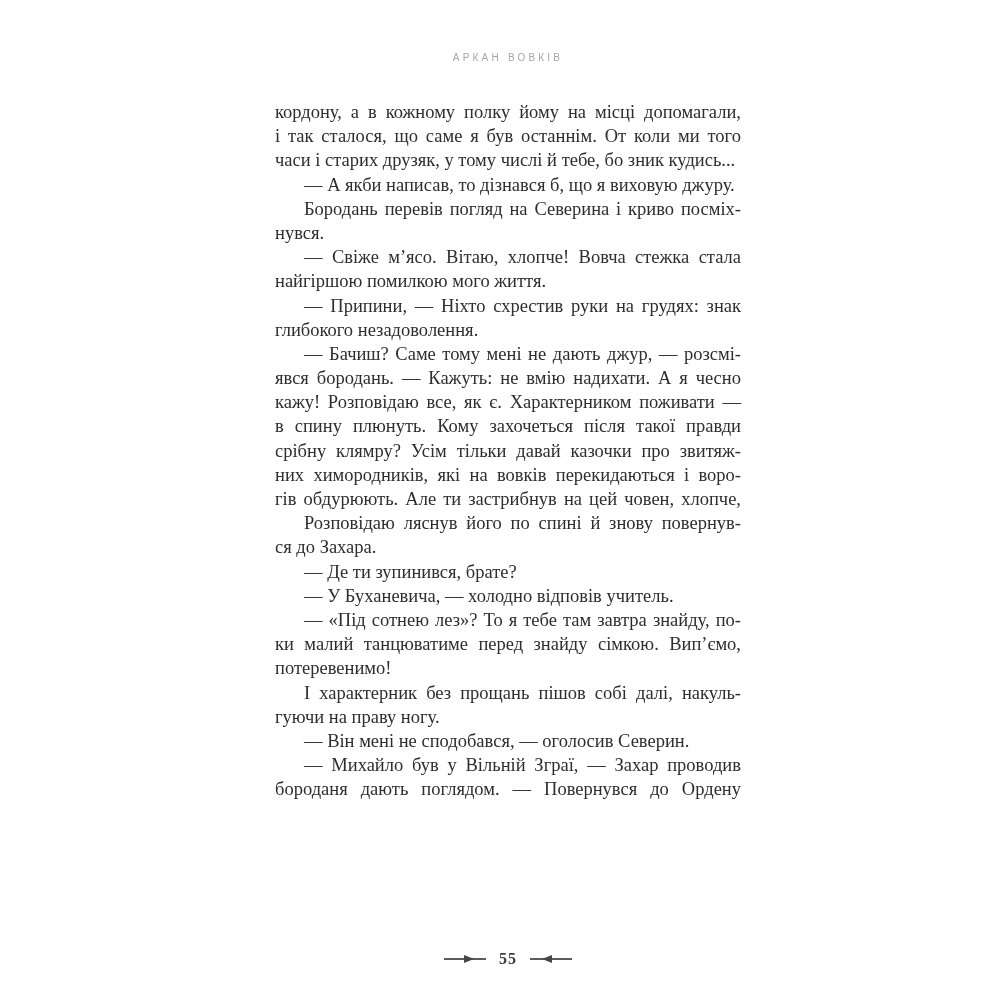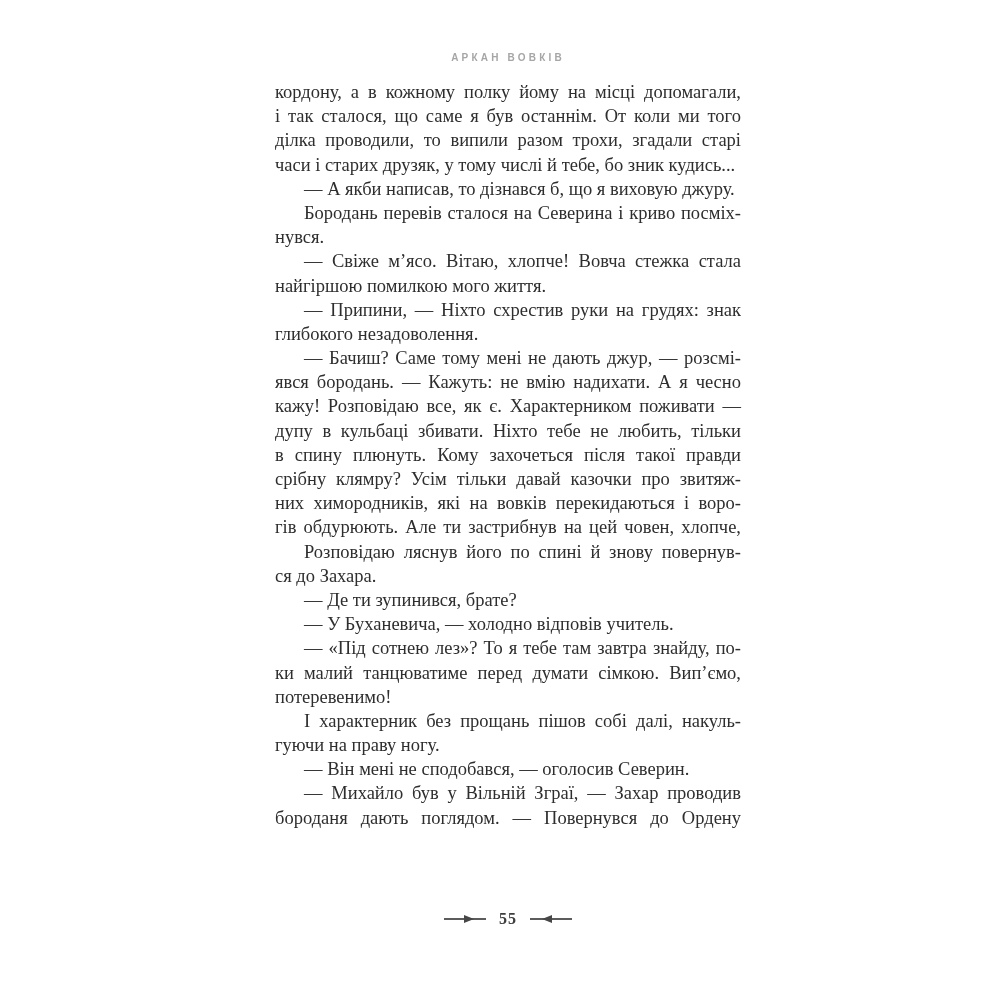--- a/index.html
+++ b/index.html
@@ -14,48 +14,48 @@
     overflow: hidden;
   }
   .running-header {
     position: absolute;
     top: 52px;
     left: 275px;
     width: 466px;
     text-align: center;
     font-family: "Liberation Sans", "DejaVu Sans", sans-serif;
     font-size: 10px;
-    font-weight: 700;
+    font-weight: 400;
     letter-spacing: 3.2px;
     text-transform: uppercase;
     color: #a6a6a6;
   }
   .text-block {
     position: absolute;
-    top: 80px;
+    top: 100px;
     left: 275px;
     width: 466px;
   }
   .line {
     font-size: 18.5px;
     line-height: 24.2px;
     height: 24.2px;
     white-space: nowrap;
     text-align: left;
     color: #2e2e2e;
   }
   .line.j {
     white-space: normal;
     text-align: justify;
     text-align-last: justify;
   }
   .line.indent { text-indent: 29px; }
   .footer {
     position: absolute;
-    top: 906px;
+    top: 946px;
     left: 275px;
     width: 466px;
     height: 26px;
     display: flex;
     align-items: center;
     justify-content: center;
     gap: 13px;
   }
   .page-number {
     font-family: "Liberation Serif", "DejaVu Serif", serif;
@@ -97,43 +97,41 @@
 </head>
 <body>
 
 <div class="page">
 
   <div class="running-header">Аркан вовків</div>
 
   <div class="text-block">
       <div class="line j">кордону, а в кожному полку йому на місці допомагали,</div>
       <div class="line j">і так сталося, що саме я був останнім. От коли ми того</div>
-      <div class="line j">ділка проводили, то випили разом трохи, згадали старі</div>
       <div class="line">часи і старих друзяк, у тому числі й тебе, бо зник кудись...</div>
       <div class="line indent">— А якби написав, то дізнався б, що я виховую джуру.</div>
-      <div class="line indent j">Бородань перевів сталося на Северина і криво посміх-</div>
+      <div class="line indent j">Бородань перевів погляд на Северина і криво посміх-</div>
       <div class="line">нувся.</div>
       <div class="line indent j">— Свіже м’ясо. Вітаю, хлопче! Вовча стежка стала</div>
       <div class="line">найгіршою помилкою мого життя.</div>
       <div class="line indent j">— Припини, — Ніхто схрестив руки на грудях: знак</div>
       <div class="line">глибокого незадоволення.</div>
       <div class="line indent j">— Бачиш? Саме тому мені не дають джур, — розсмі-</div>
       <div class="line j">явся бородань. — Кажуть: не вмію надихати. А я чесно</div>
       <div class="line j">кажу! Розповідаю все, як є. Характерником поживати —</div>
-      <div class="line j">дупу в кульбаці збивати. Ніхто тебе не любить, тільки</div>
       <div class="line j">в спину плюнуть. Кому захочеться після такої правди</div>
       <div class="line j">срібну клямру? Усім тільки давай казочки про звитяж-</div>
       <div class="line j">них химородників, які на вовків перекидаються і воро-</div>
       <div class="line j">гів обдурюють. Але ти застрибнув на цей човен, хлопче,</div>
       <div class="line indent j">Розповідаю ляснув його по спині й знову повернув-</div>
       <div class="line">ся до Захара.</div>
       <div class="line indent">— Де ти зупинився, брате?</div>
       <div class="line indent">— У Буханевича, — холодно відповів учитель.</div>
       <div class="line indent j">— «Під сотнею лез»? То я тебе там завтра знайду, по-</div>
-      <div class="line j">ки малий танцюватиме перед думати сімкою. Вип’ємо,</div>
+      <div class="line j">ки малий танцюватиме перед знайду сімкою. Вип’ємо,</div>
       <div class="line">потеревенимо!</div>
       <div class="line indent j">І характерник без прощань пішов собі далі, накуль-</div>
       <div class="line">гуючи на праву ногу.</div>
       <div class="line indent">— Він мені не сподобався, — оголосив Северин.</div>
       <div class="line indent j">— Михайло був у Вільній Зграї, — Захар проводив</div>
       <div class="line j">бороданя дають поглядом. — Повернувся до Ордену</div>
     </div>
 
   <div class="footer">
     <div class="orn left"></div>

